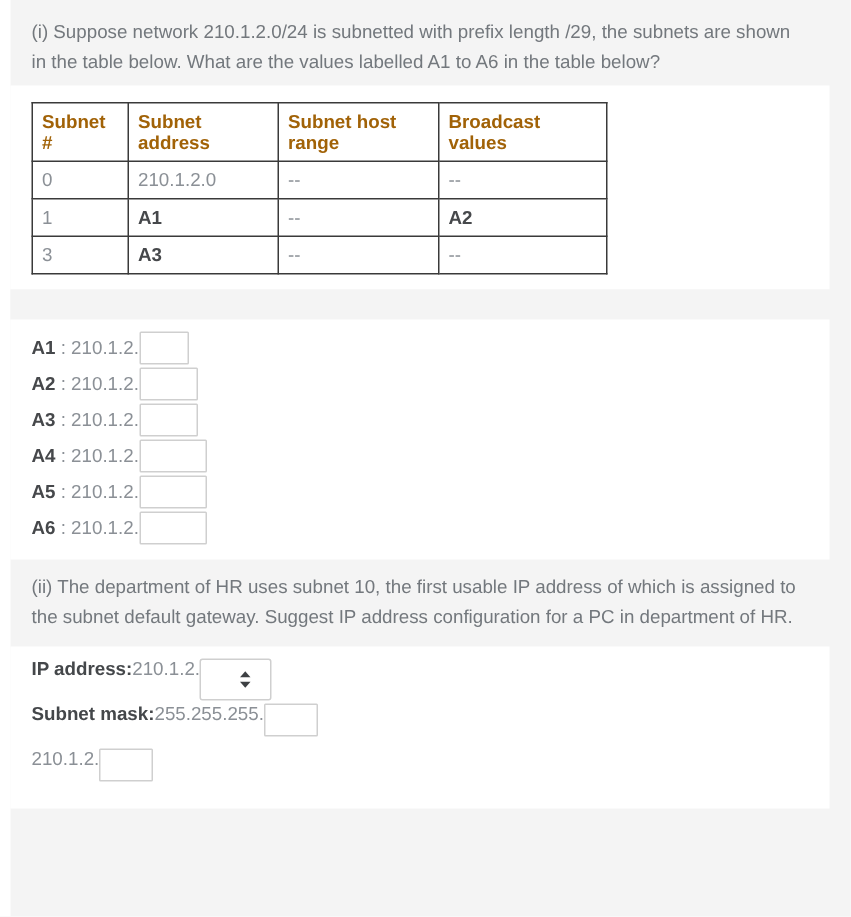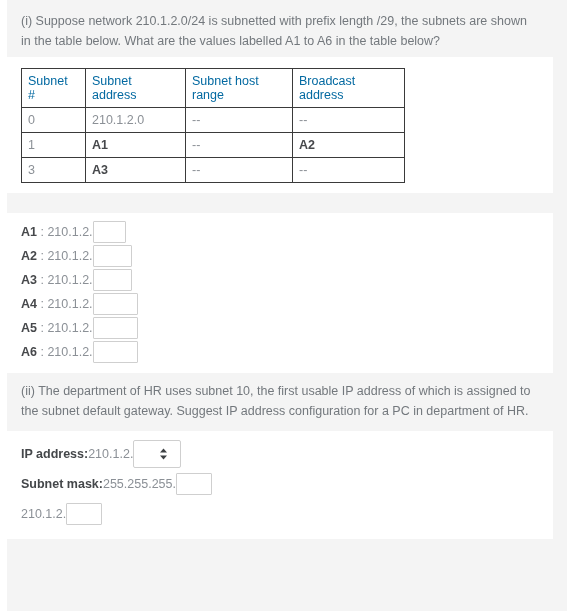--- a/index.html
+++ b/index.html
@@ -73,22 +73,22 @@
   table.subnet th,
   table.subnet td {
     border: 1px solid #3a3a3a;
     padding: 4px 7px 4px 6px;
     text-align: left;
     vertical-align: middle;
     font-size: 12.5px;
     height: 16px;
   }
   table.subnet th {
-    font-weight: normal;
-    color: #0369a1;
+    font-weight: bold;
+    color: #a16207;
     padding-top: 5px;
     padding-bottom: 5px;
   }
   table.subnet td {
     color: #8b9096;
     font-weight: normal;
   }
   table.subnet td.bold {
     color: #46484b;
     font-weight: bold;
@@ -149,21 +149,21 @@
   .w-a1 { width: 33px; }
   .w-a2 { width: 39px; }
   .w-a3 { width: 39px; }
   .w-a4 { width: 45px; }
   .w-a5 { width: 45px; }
   .w-a6 { width: 45px; }
 
   
   .cfgrow {
     display: flex;
-    align-items: center;
+    align-items: flex-start;
     height: 30px;
     margin-left: 14px;
   }
   .cfgrow .lab {
     font-weight: bold;
     color: #44474a;
     font-size: 12.5px;
     white-space: pre;
   }
   .cfgrow .val {
@@ -212,21 +212,21 @@
 
     <div class="prose">(i) Suppose network 210.1.2.0/24 is subnetted with prefix length /29, the subnets are shown in the table below. What are the values labelled A1 to A6 in the table below?</div>
 
     <div class="card table-card">
       <table class="subnet">
         <thead>
           <tr>
             <th class="col-num">Subnet #</th>
             <th class="col-addr">Subnet address</th>
             <th class="col-range">Subnet host range</th>
-            <th class="col-bcast">Broadcast address</th>
+            <th class="col-bcast">Broadcast values</th>
           </tr>
         </thead>
         <tbody>
 
           <tr>
             <td>0</td>
             <td>210.1.2.0</td>
             <td>
               <span class="conj">--</span><span class="conj"></span><span class="conj"></span>
             </td>

